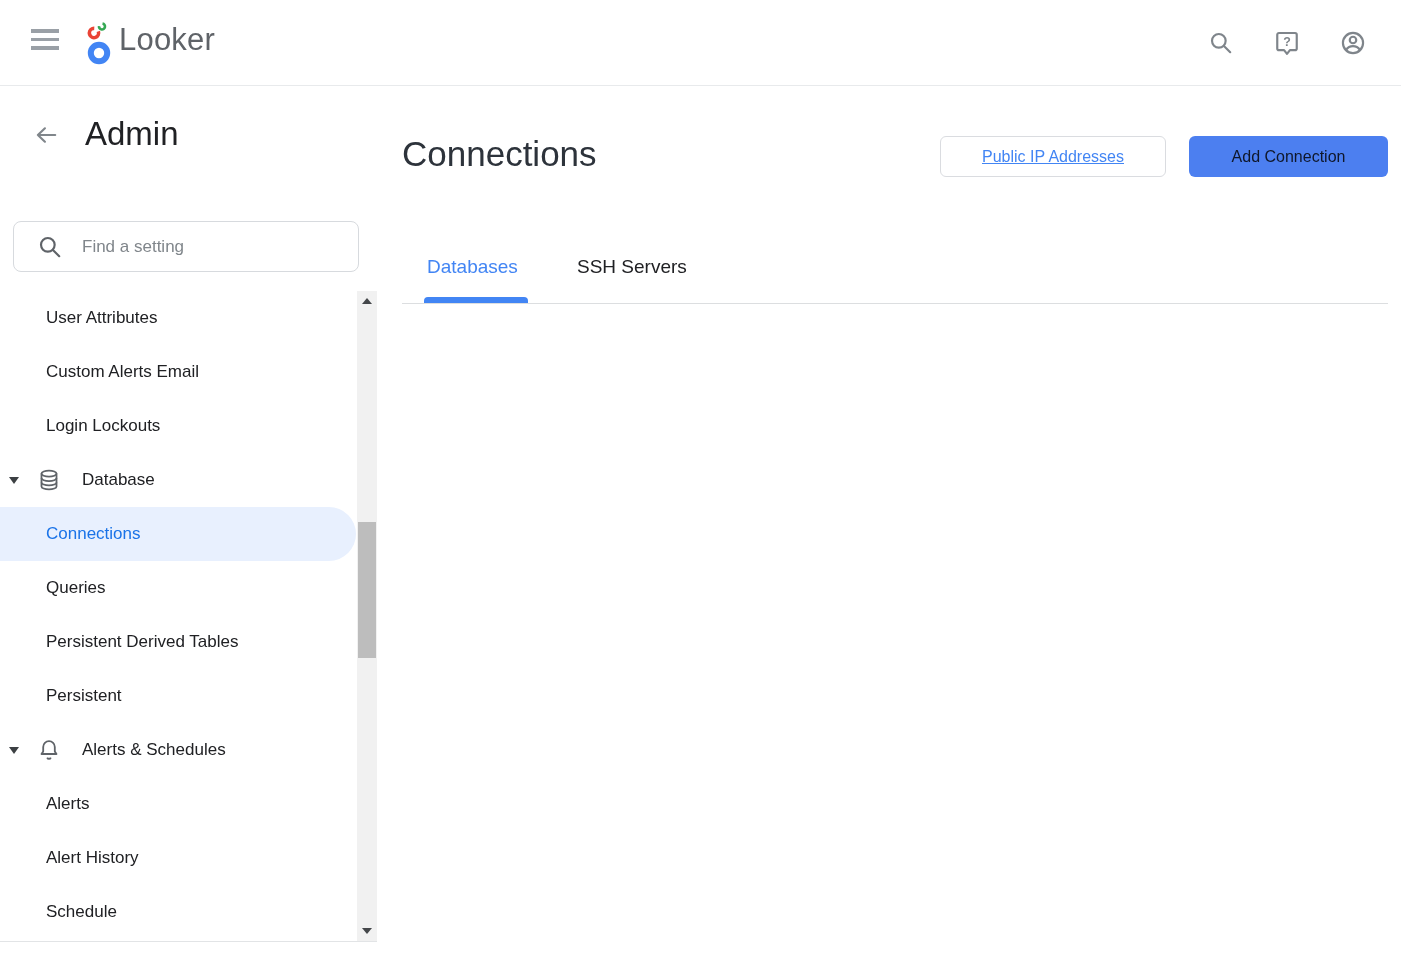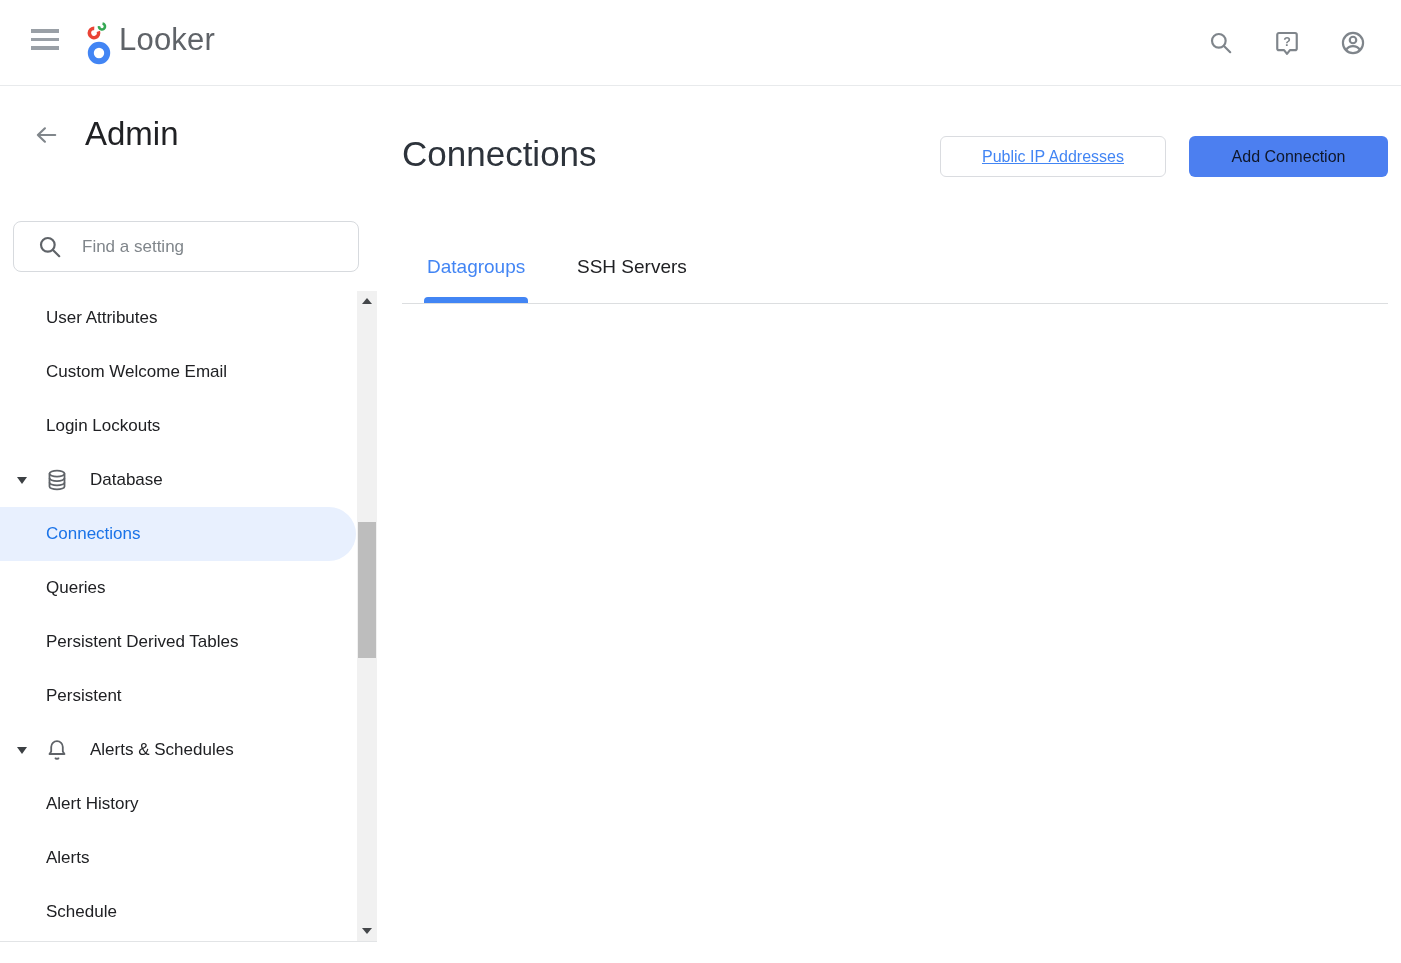--- a/index.html
+++ b/index.html
@@ -33,21 +33,21 @@
   .search-box input { position:absolute; left:0; top:0; width:100%; height:100%;
                       border:none; outline:none; background:transparent;
                       padding-left:68px; font-size:17px; color:#202124;
                       font-family:"Liberation Sans", sans-serif; }
   .search-box input::placeholder { color:#80868b; opacity:1; }
 
   .settings-nav { position:absolute; left:0; top:291px; width:356px; }
   .nav-row { height:54px; display:flex; align-items:center; font-size:17px;
              color:#202124; cursor:pointer; }
   .nav-row.sub { padding-left:46px; }
-  .nav-row.group { padding-left:14px; }
+  .nav-row.group { padding-left:6px; }
   .nav-row.selected { background:#e8f0fe; border-radius:0 27px 27px 0; color:#1a73e8; }
   .caret-box { width:16px; display:flex; justify-content:center; }
   .caret-down { width:0; height:0; border-left:5.5px solid transparent;
                 border-right:5.5px solid transparent; border-top:7px solid #3c4043; }
   .nav-icon { width:24px; height:24px; margin-left:15px; }
   .group .nav-label { margin-left:21px; }
 
   
   .scrollbar { position:absolute; left:357px; top:291px; width:20px; height:650px; background:#f1f1f1; }
   .scroll-thumb { position:absolute; left:1px; top:231px; width:18px; height:136px; background:#bdbdbd; cursor:pointer; }
@@ -119,21 +119,21 @@
     <line x1="14.7" y1="14.7" x2="20.5" y2="20.5" stroke="#5f6368" stroke-width="2" stroke-linecap="round"></line>
   </svg>
   <input type="text" placeholder="Find a setting" style="">
 </div>
 
 <nav class="settings-nav">
   <div class="nav-row sub">
     <span class="nav-label">User Attributes</span>
   </div>
   <div class="nav-row sub">
-    <span class="nav-label">Custom Welcome Email</span>
+    <span class="nav-label">Custom Alerts Email</span>
   </div>
   <div class="nav-row sub">
     <span class="nav-label">Login Lockouts</span>
   </div>
 
   <div class="nav-row group">
     <span class="caret-box">
         <span class="caret-down"></span>
       </span>
     <svg class="nav-icon" viewBox="0 0 24 24">
@@ -163,40 +163,40 @@
         <span class="caret-down"></span>
       </span>
     <svg class="nav-icon" viewBox="0 0 24 24">
       <path d="M12 3.2 a5.8 5.8 0 0 1 5.8 5.8 v4.4 l1.7 2.6 H4.5 l1.7 -2.6 V9 A5.8 5.8 0 0 1 12 3.2 z" fill="none" stroke="#5f6368" stroke-width="1.8" stroke-linejoin="round"></path>
       <path d="M10.2 19.6 a1.9 1.9 0 0 0 3.6 0" fill="none" stroke="#5f6368" stroke-width="1.8"></path>
     </svg>
     <span class="nav-label">Alerts &amp; Schedules</span>
   </div>
 
   <div class="nav-row sub">
+    <span class="nav-label">Alerts</span>
+  </div>
+  <div class="nav-row sub">
     <span class="nav-label">Alert History</span>
-  </div>
-  <div class="nav-row sub">
-    <span class="nav-label">Alerts</span>
   </div>
   <div class="nav-row sub">
     <span class="nav-label">Schedule</span>
   </div>
 </nav>
 
 <div class="scrollbar">
   <span class="scroll-arrow up"></span>
   <span class="scroll-thumb"></span>
   <span class="scroll-arrow down"></span>
 </div>
 <div class="sidebar-bottom-border"></div>
 
 <main>
   <h2 class="page-title">Connections</h2>
 
   <button class="btn btn-outline">Public IP Addresses</button>
   <button class="btn btn-filled">Add Connection</button>
 
-  <div class="tab tab-databases">Datagroups</div>
+  <div class="tab tab-databases">Databases</div>
   <div class="tab tab-ssh">SSH Servers</div>
   <div class="tab-underline"></div>
   <div class="tabs-divider"></div>
 </main>
 
 </body></html>

